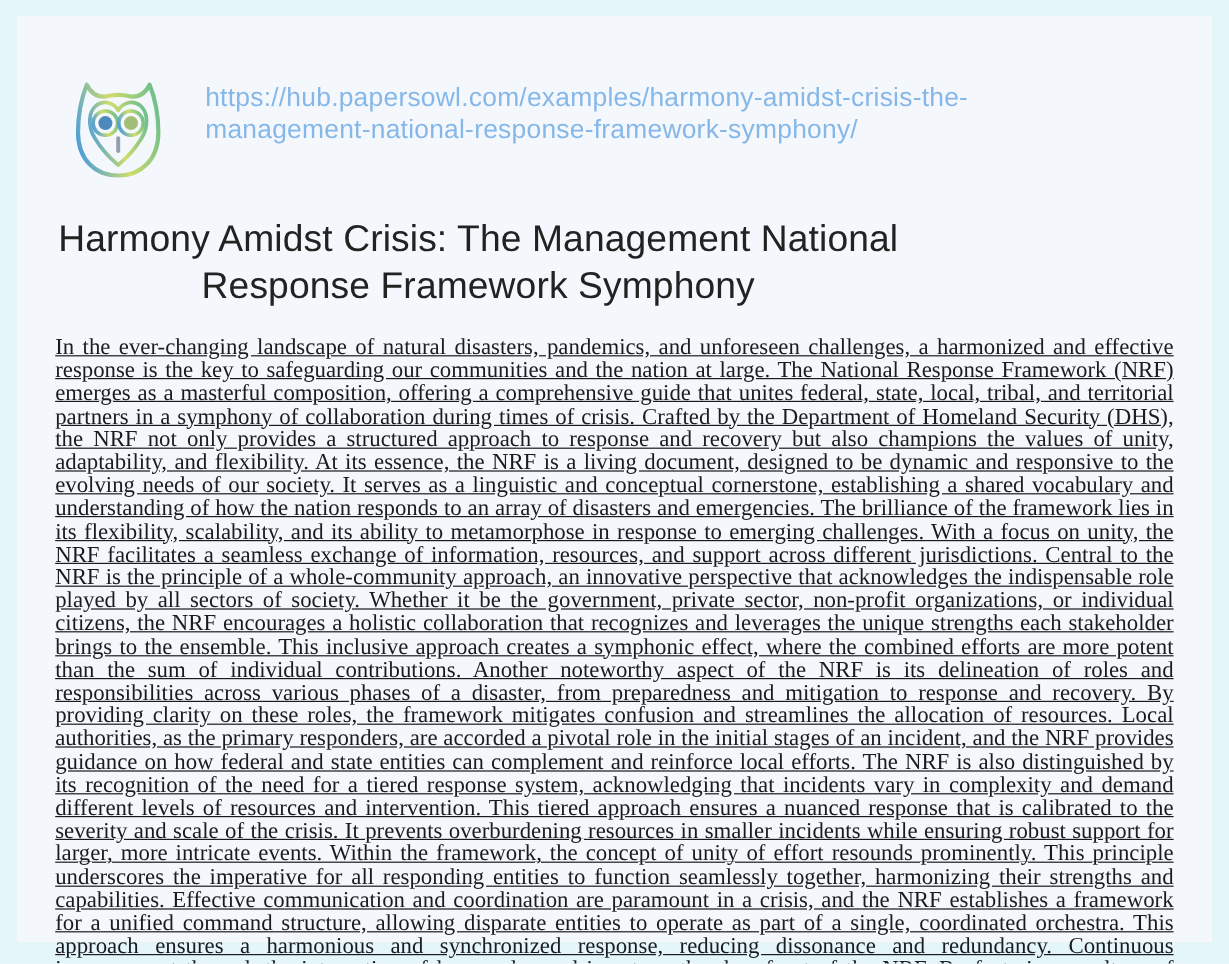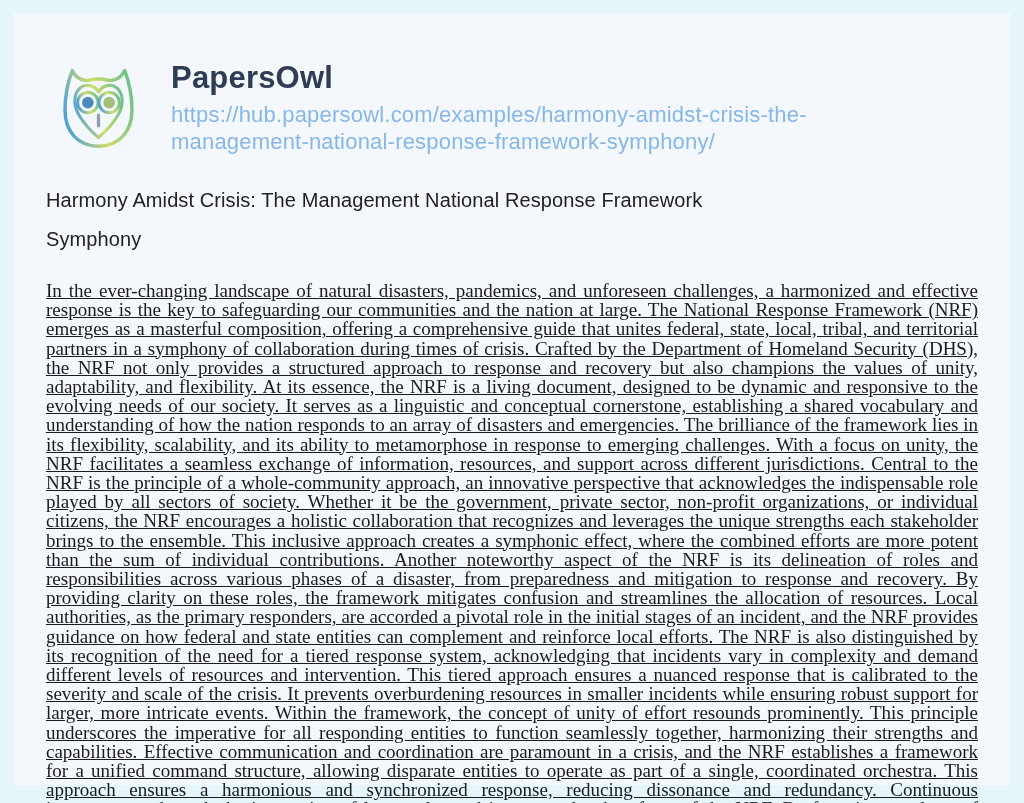--- a/index.html
+++ b/index.html
@@ -53,25 +53,26 @@
     font-size: 22px;
     line-height: 26.5px;
     color: var(--url-link, #85b7e8);
     text-decoration: none;
     overflow-wrap: anywhere;
     letter-spacing: 0.2px;
   }
   .page-title {
     margin: 26px 0 0 0;
     max-width: 705px;
-    font-size: 20px;
+    font-size: 31px;
     line-height: 38.5px;
     font-weight: 400;
     color: var(--title-text, #222222);
     letter-spacing: 0.1px;
+    text-align: center;
   }
   .article-body {
     margin: 23px 0 0 0;
     font-family: "Liberation Serif", serif;
     font-size: 19px;
     line-height: 19.2px;
     text-align: justify;
     color: var(--body-text, #1a1a22);
     text-decoration: underline;
   }
@@ -98,21 +99,20 @@
 
         <circle cx="39" cy="47" r="10.5" fill="none" stroke="url(#logoGrad)" stroke-width="3"></circle>
         <circle cx="61" cy="47" r="10.5" fill="none" stroke="url(#logoGrad)" stroke-width="3"></circle>
         <circle cx="39" cy="47" r="6" style="fill: var(--eye-left, #4c89bd)"></circle>
         <circle cx="61" cy="47" r="6" style="fill: var(--eye-right, #a3bf77)"></circle>
 
         <path d="M 50 60 L 50 71" stroke-width="3.4" stroke-linecap="round" style="stroke: var(--beak, #90a0b0)" fill="none"></path>
       </svg>
     </div>
     <div class="brand-block">
-      <div class="brand-name">PapersOwl</div>
       <a class="source-url" href="#">https://hub.papersowl.com/examples/harmony-amidst-crisis-the-management-national-response-framework-symphony/</a>
     </div>
   </div>
 
   <h1 class="page-title">Harmony Amidst Crisis: The Management National Response Framework Symphony</h1>
 
   <p class="article-body">In the ever-changing landscape of natural disasters, pandemics, and unforeseen challenges, a harmonized and effective response is the key to safeguarding our communities and the nation at large. The National Response Framework (NRF) emerges as a masterful composition, offering a comprehensive guide that unites federal, state, local, tribal, and territorial partners in a symphony of collaboration during times of crisis. Crafted by the Department of Homeland Security (DHS), the NRF not only provides a structured approach to response and recovery but also champions the values of unity, adaptability, and flexibility. At its essence, the NRF is a living document, designed to be dynamic and responsive to the evolving needs of our society. It serves as a linguistic and conceptual cornerstone, establishing a shared vocabulary and understanding of how the nation responds to an array of disasters and emergencies. The brilliance of the framework lies in its flexibility, scalability, and its ability to metamorphose in response to emerging challenges. With a focus on unity, the NRF facilitates a seamless exchange of information, resources, and support across different jurisdictions. Central to the NRF is the principle of a whole-community approach, an innovative perspective that acknowledges the indispensable role played by all sectors of society. Whether it be the government, private sector, non-profit organizations, or individual citizens, the NRF encourages a holistic collaboration that recognizes and leverages the unique strengths each stakeholder brings to the ensemble. This inclusive approach creates a symphonic effect, where the combined efforts are more potent than the sum of individual contributions. Another noteworthy aspect of the NRF is its delineation of roles and responsibilities across various phases of a disaster, from preparedness and mitigation to response and recovery. By providing clarity on these roles, the framework mitigates confusion and streamlines the allocation of resources. Local authorities, as the primary responders, are accorded a pivotal role in the initial stages of an incident, and the NRF provides guidance on how federal and state entities can complement and reinforce local efforts. The NRF is also distinguished by its recognition of the need for a tiered response system, acknowledging that incidents vary in complexity and demand different levels of resources and intervention. This tiered approach ensures a nuanced response that is calibrated to the severity and scale of the crisis. It prevents overburdening resources in smaller incidents while ensuring robust support for larger, more intricate events. Within the framework, the concept of unity of effort resounds prominently. This principle underscores the imperative for all responding entities to function seamlessly together, harmonizing their strengths and capabilities. Effective communication and coordination are paramount in a crisis, and the NRF establishes a framework for a unified command structure, allowing disparate entities to operate as part of a single, coordinated orchestra. This approach ensures a harmonious and synchronized response, reducing dissonance and redundancy. Continuous improvement through the integration of lessons learned is yet another key facet of the NRF. By fostering a culture of evaluation and adaptation, the framework encourages stakeholders to reflect on their performance post-incident, identify areas for enhancement, and</p>
 
 </div>
 

